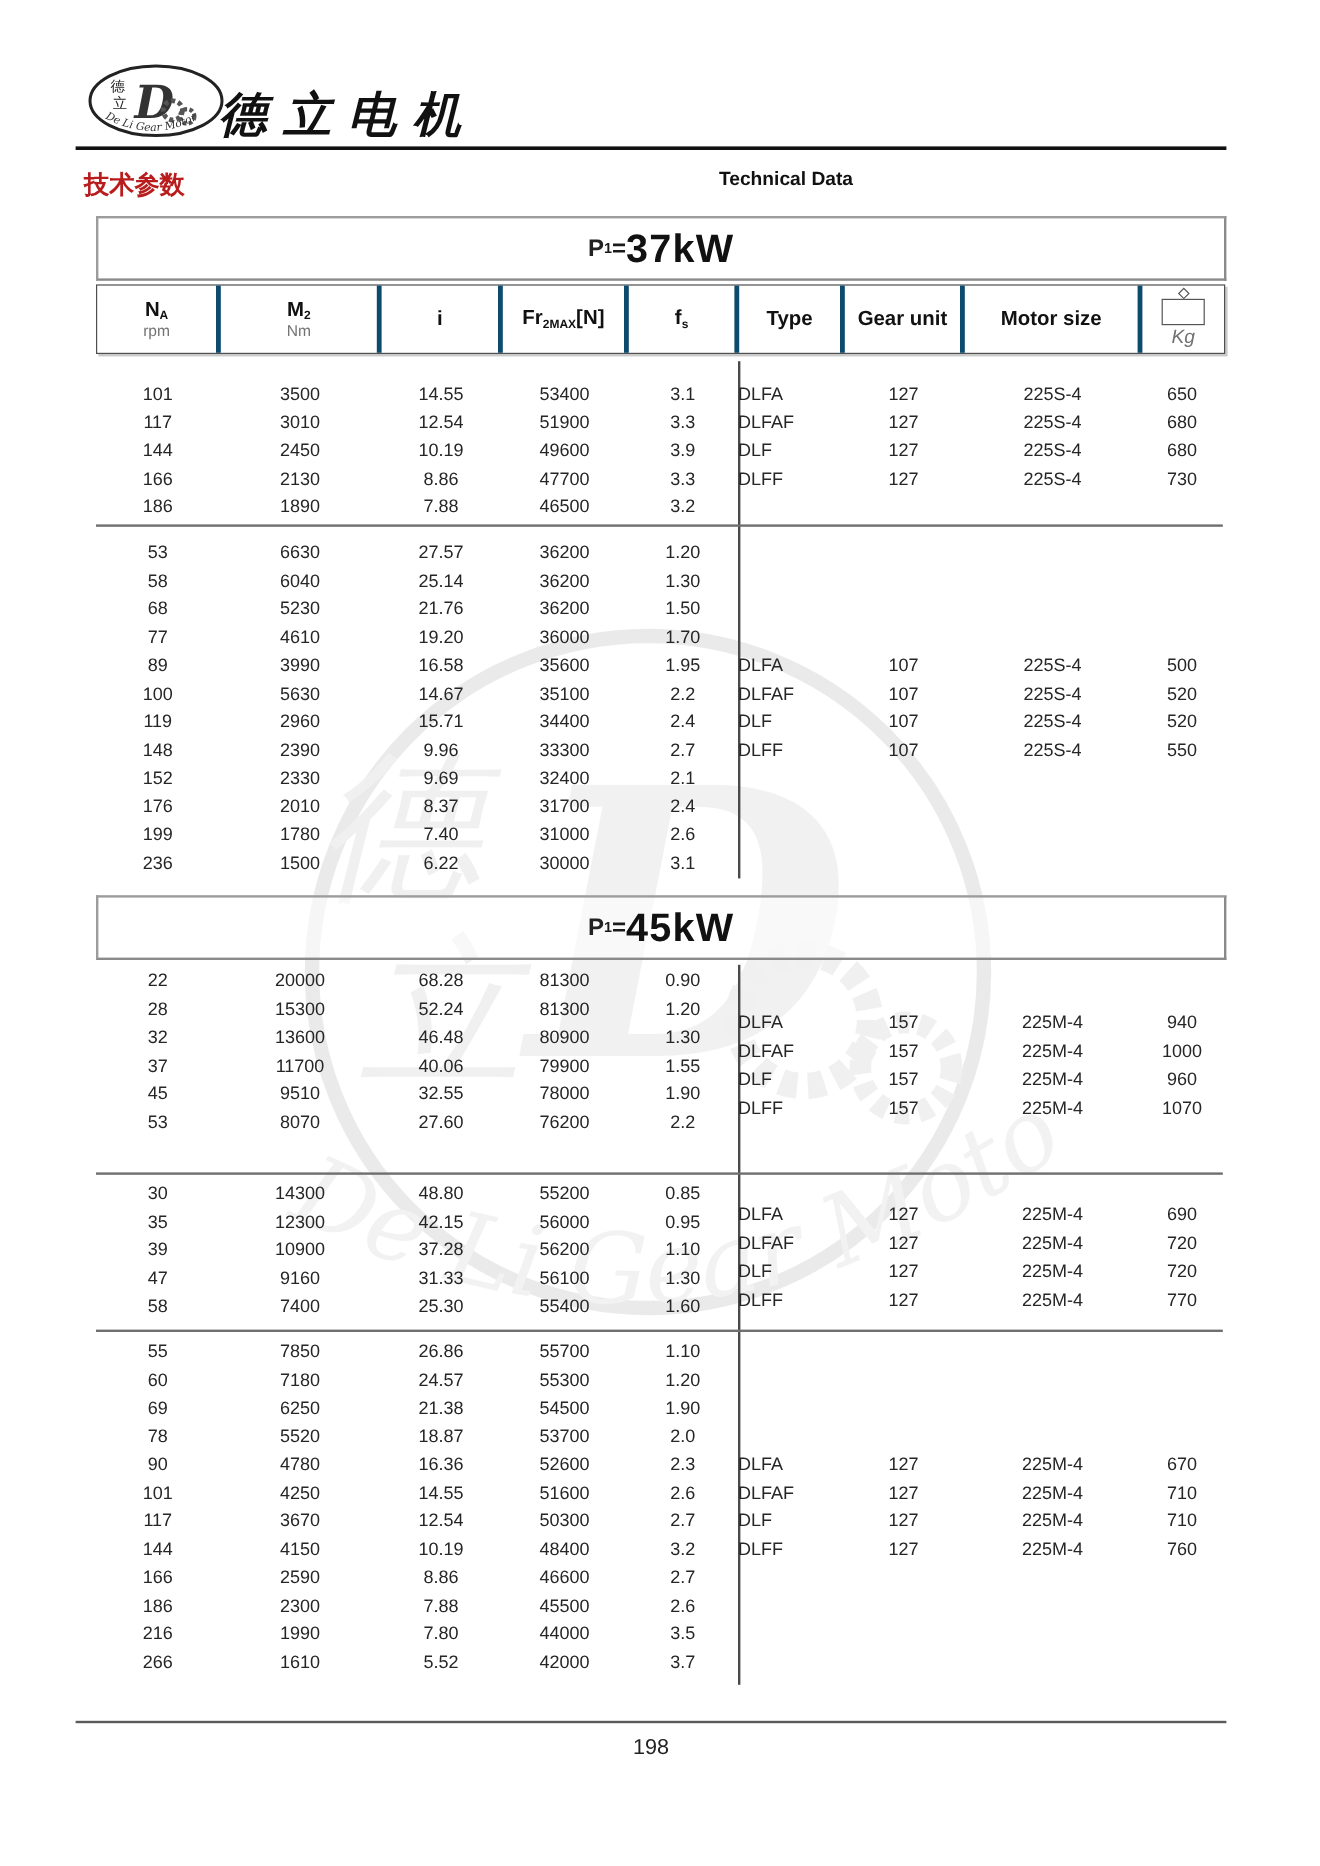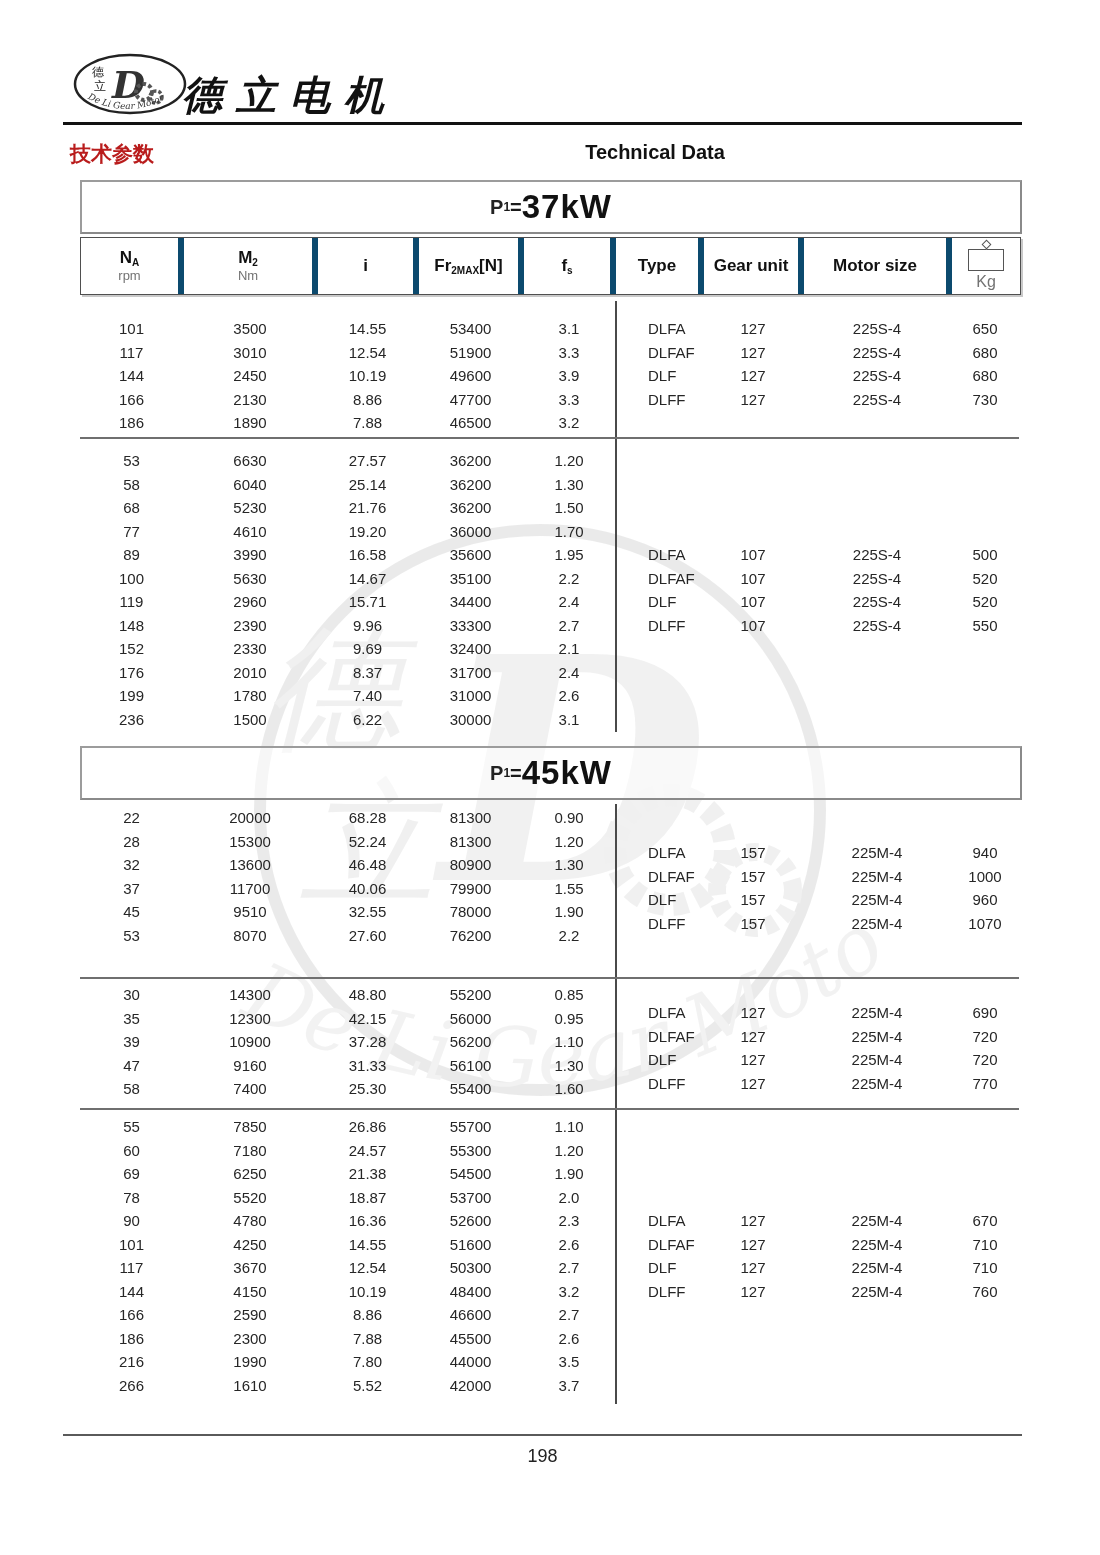--- a/index.html
+++ b/index.html
@@ -9,64 +9,64 @@
     overflow:hidden;margin:0 auto;
   }
   
   .logo{position:absolute;left:70px;top:52px;}
   .brand{
     position:absolute;left:182px;top:68px;font-family:"DejaVu Serif","Liberation Serif",serif;
     font-size:40px;font-weight:bold;font-style:italic;letter-spacing:14px;color:#111;
   }
   .top-rule{position:absolute;left:63px;top:122px;width:959px;height:3px;background:#111;}
   .sec-zh{position:absolute;left:70px;top:140px;font-size:21px;font-weight:bold;color:#b91c1c;}
-  .sec-en{position:absolute;left:455px;top:141px;width:400px;text-align:center;font-size:20px;font-weight:bold;color:#111;}
+  .sec-en{position:absolute;left:455px;top:141px;width:400px;text-align:center;font-size:16px;font-weight:bold;color:#111;}
   
   .watermark{position:absolute;left:170px;top:520px;opacity:0.30;pointer-events:none;z-index:0;}
   .content{position:absolute;left:0;top:0;width:100%;height:100%;z-index:1;}
   
   .power-box{
     position:absolute;left:80px;width:938px;height:50px;background:rgba(255,255,255,0.55);
     border:2px solid #9c9c9c;border-right-color:#8a8a8a;border-bottom-color:#8a8a8a;
     display:flex;align-items:center;justify-content:center;
   }
   .power-box .p{font-size:20px;font-weight:bold;color:#222;}
   .power-box .psub{font-size:12px;font-weight:bold;vertical-align:-4px;}
   .power-box .eq{font-size:20px;font-weight:bold;}
   .power-box .pval{font-size:33px;font-weight:bold;letter-spacing:1px;color:#111;}
   
   .thead{
     position:absolute;left:80px;top:237px;width:939px;height:56px;
     display:grid;grid-template-columns:103px 134px 101px 105px 92px 88px 100px 148px 68px;
     border:1.5px solid #4f4f4f;box-shadow:2px 2px 0 #c9c9c9;background:rgba(255,255,255,0.4);
   }
   .thead .hcell{
-    border-right:6px solid #0c4a6e;display:flex;flex-direction:column;
+    border-right:4px solid #0c4a6e;display:flex;flex-direction:column;
     align-items:center;justify-content:center;line-height:1.15;
   }
-  .thead .hcell:last-child{border-right:none;}
+  .thead .hcell:last-child{border-right:none;font-style:italic;}
   .hmain{font-size:17px;font-weight:bold;color:#111;}
   .hsub{font-size:10px;font-weight:bold;vertical-align:-3px;}
   .hunit{font-size:13px;color:#737373;}
   .weight-icon{position:relative;width:34px;height:20px;border:1.5px solid #555;margin:8px 0 2px 0;background:transparent;}
   .weight-icon::before{
     content:"";position:absolute;left:50%;top:-9px;width:5px;height:5px;margin-left:-3.5px;
     border:1px solid #555;transform:rotate(45deg);background:#fff;
   }
   
   .tsection{position:absolute;left:80px;width:939px;}
   .vdivider{position:absolute;width:1.5px;background:#4a4a4a;left:535px;}
   .hsep{position:absolute;left:0;width:100%;height:1.5px;background:#6f6f6f;}
   .rows{position:absolute;left:0;width:535px;}
   .drow{display:grid;grid-template-columns:103px 134px 101px 105px 92px;height:23.5px;line-height:23.5px;}
   .dcell{text-align:center;font-size:15px;color:#262626;}
   .typerows{position:absolute;left:535px;width:404px;}
   .trow{display:grid;grid-template-columns:88px 100px 148px 68px;height:23.5px;line-height:23.5px;}
   .tcell{text-align:center;font-size:15px;color:#262626;}
-  .tcell.type{text-align:left;padding-left:33px;}
+  .tcell.type{text-align:left;}
   
   .footer-rule{position:absolute;left:63px;top:1434px;width:959px;height:2px;background:#5a5a5a;}
   .page-num{position:absolute;left:63px;top:1446px;width:959px;text-align:center;font-size:18px;color:#222;}
 </style>
 </head>
 <body>
 
 <div class="page">
 
   <svg class="watermark" width="760" height="660" viewBox="0 0 760 660">

